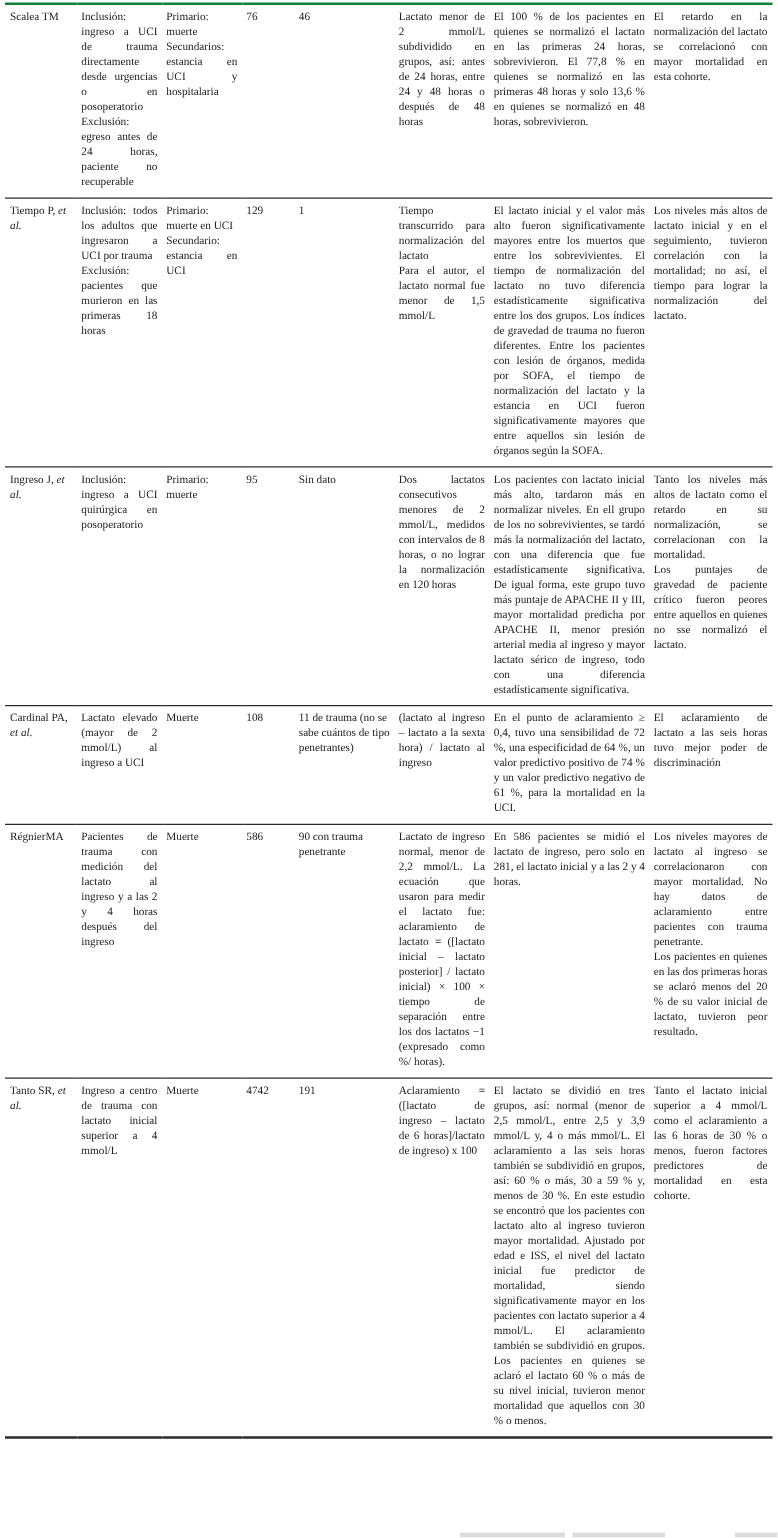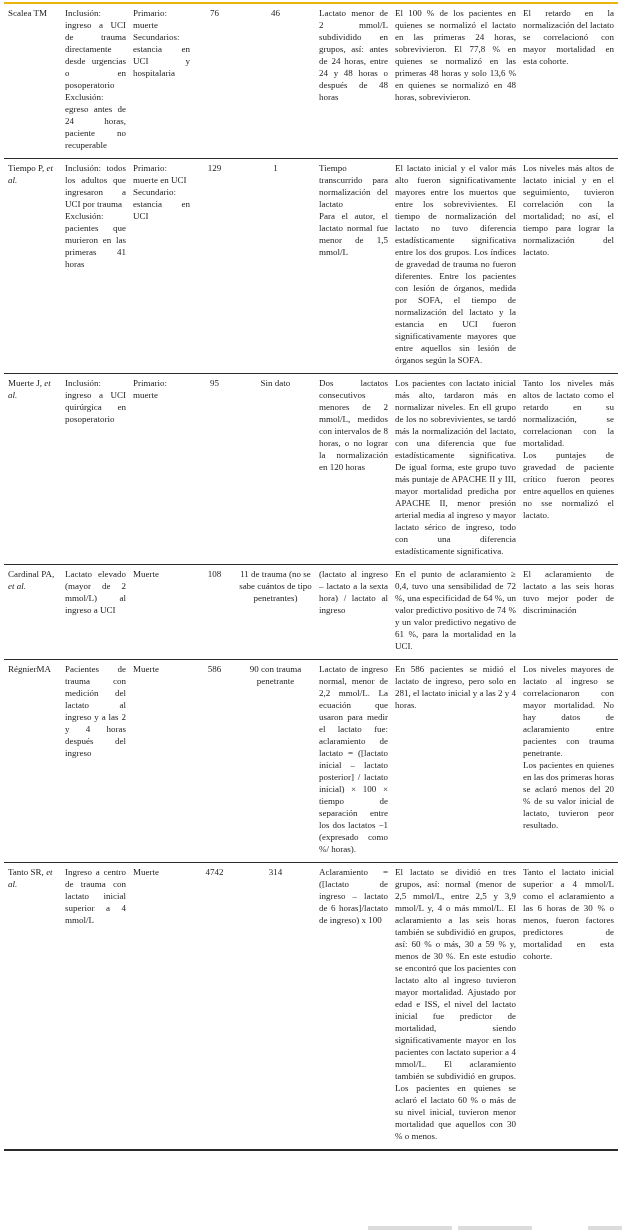--- a/index.html
+++ b/index.html
@@ -3,31 +3,31 @@
 <meta charset="utf-8">
 <style>
   html,body{margin:0;padding:0;}
   body{
     width:622px;height:1230px;background:#ffffff;position:relative;
     font-family:"Liberation Serif","DejaVu Serif",serif;color:#1c1c1c;
     overflow:hidden;
   }
   table.study-table{
     border-collapse:collapse;table-layout:fixed;width:614px;margin:2px 4px 0 4px;
-    border-top:2px solid #eab308;border-bottom:2px solid #2b2b2b;
+    border-top:2px solid #15803d;border-bottom:2px solid #2b2b2b;
   }
   tr.study-row{border-bottom:1px solid #2b2b2b;}
   tr.study-row:last-child{border-bottom:none;}
   td{
     vertical-align:top;font-size:9px;line-height:12px;
     padding:3px 4px 7px 3px;text-align:justify;white-space:pre-line;
     overflow-wrap:break-word;hyphens:auto;
   }
   td.c-author{text-align:left;hyphens:none;padding-left:4px;}
-  td.c-num,td.c-num2{text-align:center;white-space:pre-line;hyphens:none;}
+  td.c-num,td.c-num2{text-align:left;white-space:pre-line;hyphens:none;}
   .etal{font-style:italic;}
   .artifact{
     position:absolute;top:1226px;height:4px;background:#dcdcdc;
   }
 </style>
 </head>
 <body>
 
 <table class="study-table">
   <colgroup>
@@ -51,33 +51,33 @@
       <td class="c-num">76</td>
       <td class="c-num2">46</td>
       <td>Lactato menor de 2 mmol/L subdividido en grupos, así: antes de 24 horas, entre 24 y 48 horas o después de 48 horas</td>
       <td>El 100 % de los pacientes en quienes se normalizó el lactato en las primeras 24 horas, sobrevivieron. El 77,8 % en quienes se normalizó en las primeras 48 horas y solo 13,6 % en quienes se normalizó en 48 horas, sobrevivieron.</td>
       <td>El retardo en la normalización del lactato se correlacionó con mayor mortalidad en esta cohorte.</td>
     </tr>
 
     <tr class="study-row">
       <td class="c-author"><span>Tiempo P,</span><span class="etal"> et al.</span></td>
       <td>Inclusión: todos los adultos que ingresaron a UCI por trauma
-Exclusión: pacientes que murieron en las primeras 41 horas</td>
+Exclusión: pacientes que murieron en las primeras 18 horas</td>
       <td>Primario: muerte en UCI
 Secundario: estancia en UCI</td>
       <td class="c-num">129</td>
       <td class="c-num2">1</td>
       <td>Tiempo transcurrido para normalización del lactato
 Para el autor, el lactato normal fue menor de 1,5 mmol/L</td>
       <td>El lactato inicial y el valor más alto fueron significativamente mayores entre los muertos que entre los sobrevivientes. El tiempo de normalización del lactato no tuvo diferencia estadísticamente significativa entre los dos grupos. Los índices de gravedad de trauma no fueron diferentes. Entre los pacientes con lesión de órganos, medida por SOFA, el tiempo de normalización del lactato y la estancia en UCI fueron significativamente mayores que entre aquellos sin lesión de órganos según la SOFA.</td>
       <td>Los niveles más altos de lactato inicial y en el seguimiento, tuvieron correlación con la mortalidad; no así, el tiempo para lograr la normalización del lactato.</td>
     </tr>
 
     <tr class="study-row">
-      <td class="c-author"><span>Muerte J,</span><span class="etal"> et al.</span></td>
+      <td class="c-author"><span>Ingreso J,</span><span class="etal"> et al.</span></td>
       <td>Inclusión: ingreso a UCI quirúrgica en posoperatorio</td>
       <td>Primario: muerte</td>
       <td class="c-num">95</td>
       <td class="c-num2">Sin dato</td>
       <td>Dos lactatos consecutivos menores de 2 mmol/L, medidos con intervalos de 8 horas, o no lograr la normalización en 120 horas</td>
       <td>Los pacientes con lactato inicial más alto, tardaron más en normalizar niveles. En ell grupo de los no sobrevivientes, se tardó más la normalización del lactato, con una diferencia que fue estadísticamente significativa. De igual forma, este grupo tuvo más puntaje de APACHE II y III, mayor mortalidad predicha por APACHE II, menor presión arterial media al ingreso y mayor lactato sérico de ingreso, todo con una diferencia estadísticamente significativa.</td>
       <td>Tanto los niveles más altos de lactato como el retardo en su normalización, se correlacionan con la mortalidad.
 Los puntajes de gravedad de paciente crítico fueron peores entre aquellos en quienes no sse normalizó el lactato.</td>
     </tr>
 
@@ -102,21 +102,21 @@
       <td>En 586 pacientes se midió el lactato de ingreso, pero solo en 281, el lactato inicial y a las 2 y 4 horas.</td>
       <td>Los niveles mayores de lactato al ingreso se correlacionaron con mayor mortalidad. No hay datos de aclaramiento entre pacientes con trauma penetrante.
 Los pacientes en quienes en las dos primeras horas se aclaró menos del 20 % de su valor inicial de lactato, tuvieron peor resultado.</td>
     </tr>
 
     <tr class="study-row">
       <td class="c-author"><span>Tanto SR,</span><span class="etal"> et al.</span></td>
       <td>Ingreso a centro de trauma con lactato inicial superior a 4 mmol/L</td>
       <td>Muerte</td>
       <td class="c-num">4742</td>
-      <td class="c-num2">314</td>
+      <td class="c-num2">191</td>
       <td>Aclaramiento = ([lactato de ingreso – lactato de 6 horas]/lactato de ingreso) x 100</td>
       <td>El lactato se dividió en tres grupos, así: normal (menor de 2,5 mmol/L, entre 2,5 y 3,9 mmol/L y, 4 o más mmol/L. El aclaramiento a las seis horas también se subdividió en grupos, así: 60 % o más, 30 a 59 % y, menos de 30 %. En este estudio se encontró que los pacientes con lactato alto al ingreso tuvieron mayor mortalidad. Ajustado por edad e ISS, el nivel del lactato inicial fue predictor de mortalidad, siendo significativamente mayor en los pacientes con lactato superior a 4 mmol/L. El aclaramiento también se subdividió en grupos. Los pacientes en quienes se aclaró el lactato 60 % o más de su nivel inicial, tuvieron menor mortalidad que aquellos con 30 % o menos.</td>
       <td>Tanto el lactato inicial superior a 4 mmol/L como el aclaramiento a las 6 horas de 30 % o menos, fueron factores predictores de mortalidad en esta cohorte.</td>
     </tr>
 
   </tbody>
 </table>
 
 <div class="artifact" style="left:368px;width:84px"></div>
 <div class="artifact" style="left:458px;width:74px"></div>

